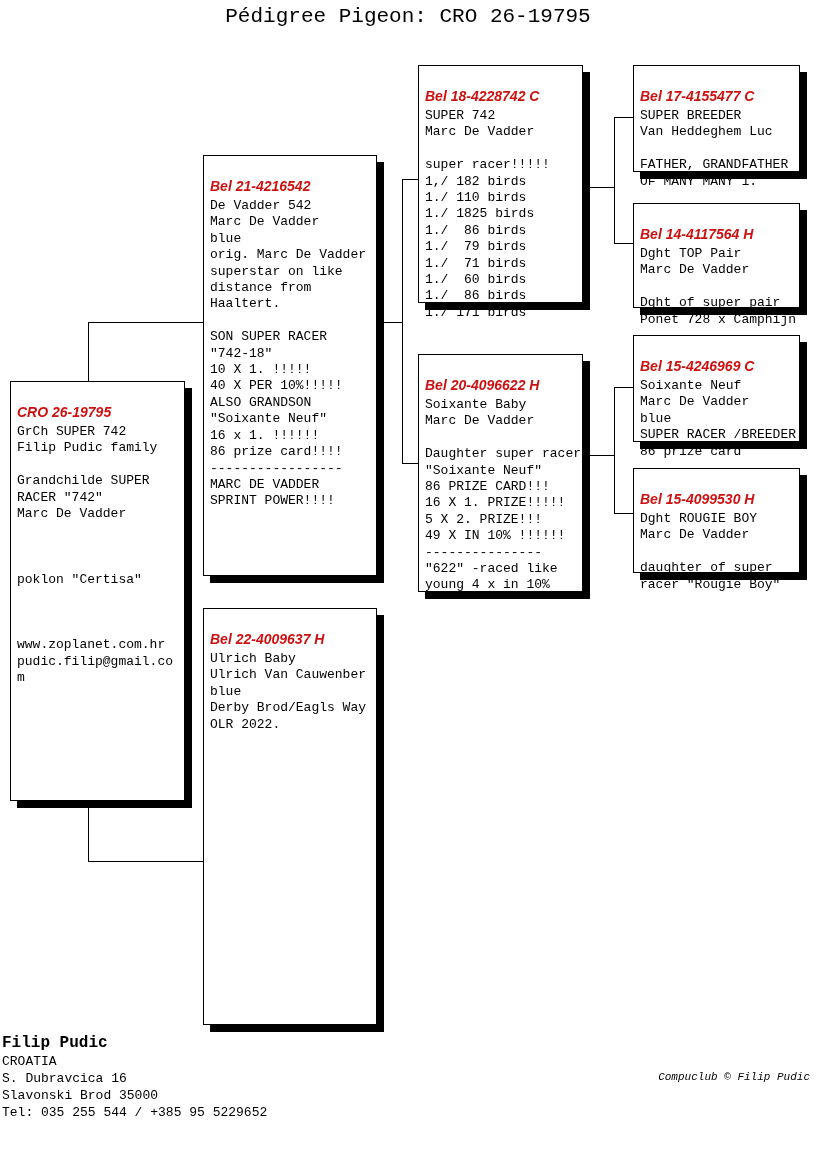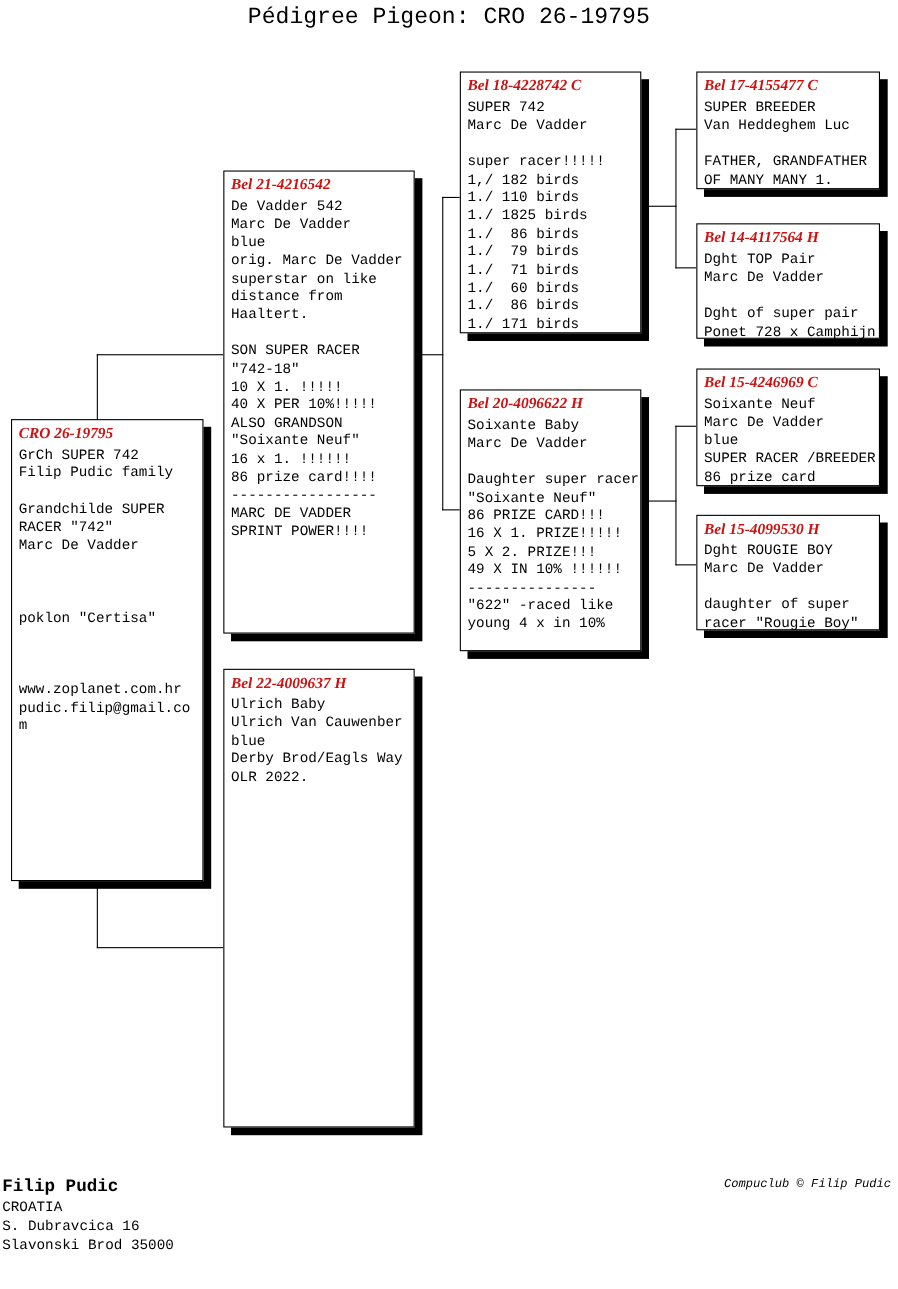--- a/index.html
+++ b/index.html
@@ -10,23 +10,23 @@
   }
   #page-title{
     position:absolute; left:0; top:5px; width:100%; text-align:center;
     font-family:Liberation Mono, monospace; font-size:21px; color:#000;
   }
   .pedigree-box{
     position:absolute; background:var(--paper); border:1px solid var(--ink);
     box-shadow:7px 7px 0 var(--ink); box-sizing:border-box; padding:4px 6px 0 6px;
   }
   .box-header{
-    font-family:Liberation Serif, serif; font-style:italic; font-weight:bold;
+    font-family:Liberation Sans, sans-serif; font-style:italic; font-weight:bold;
     font-size:14px; line-height:17px; color:var(--header-red);
-    white-space:pre; margin-bottom:3px;
+    white-space:pre; margin-bottom:3px;margin-top:18px;
   }
   .box-lines{ }
   .box-line{
     font-size:13px; line-height:16.4px; min-height:16.4px; white-space:pre; color:#000;
   }
   .line{ position:absolute; background:var(--ink); }
 
   
   #box-subject{ left:10px;  top:381px; width:175px; height:420px; }
   #box-sire   { left:203px; top:155px; width:174px; height:421px; }
@@ -50,21 +50,21 @@
   #l9 { left:583px; top:187px; width:32px;  height:1px; }
   #l10{ left:614px; top:117px; width:1px;   height:127px; }
   #l11{ left:614px; top:117px; width:19px;  height:1px; }
   #l12{ left:614px; top:243px; width:19px;  height:1px; }
   #l13{ left:583px; top:455px; width:32px;  height:1px; }
   #l14{ left:614px; top:387px; width:1px;   height:127px; }
   #l15{ left:614px; top:387px; width:19px;  height:1px; }
   #l16{ left:614px; top:513px; width:19px;  height:1px; }
 
   #owner-block{ position:absolute; left:2px; top:1033px; }
-  #owner-name{ font-weight:bold; font-size:16px; line-height:20px; color:#000; white-space:pre;margin-top:36px; }
+  #owner-name{ font-weight:bold; font-size:16px; line-height:20px; color:#000; white-space:pre; }
   .owner-line{ font-size:13px; line-height:17px; color:#000; white-space:pre; }
   #credit-line{
     position:absolute; right:6px; top:1071px;
     font-size:11px; font-style:italic; font-weight:normal; color:#000; white-space:pre;
   }
 </style>
 </head>
 <body>
 
 <div id="canvas">
@@ -226,18 +226,19 @@
         <div class="box-line">racer "Rougie Boy"</div>
       </div>
   </div>
 
   <div id="owner-block">
     <div id="owner-name">Filip Pudic</div>
     <div>
         <div class="owner-line">CROATIA</div>
         <div class="owner-line">S. Dubravcica 16</div>
         <div class="owner-line">Slavonski Brod 35000</div>
+        <div class="owner-line">Tel: 035 255 544 / +385 95 5229652</div>
       </div>
   </div>
 
   <div id="credit-line">Compuclub © Filip Pudic</div>
 
 </div>
 
 </body></html>

